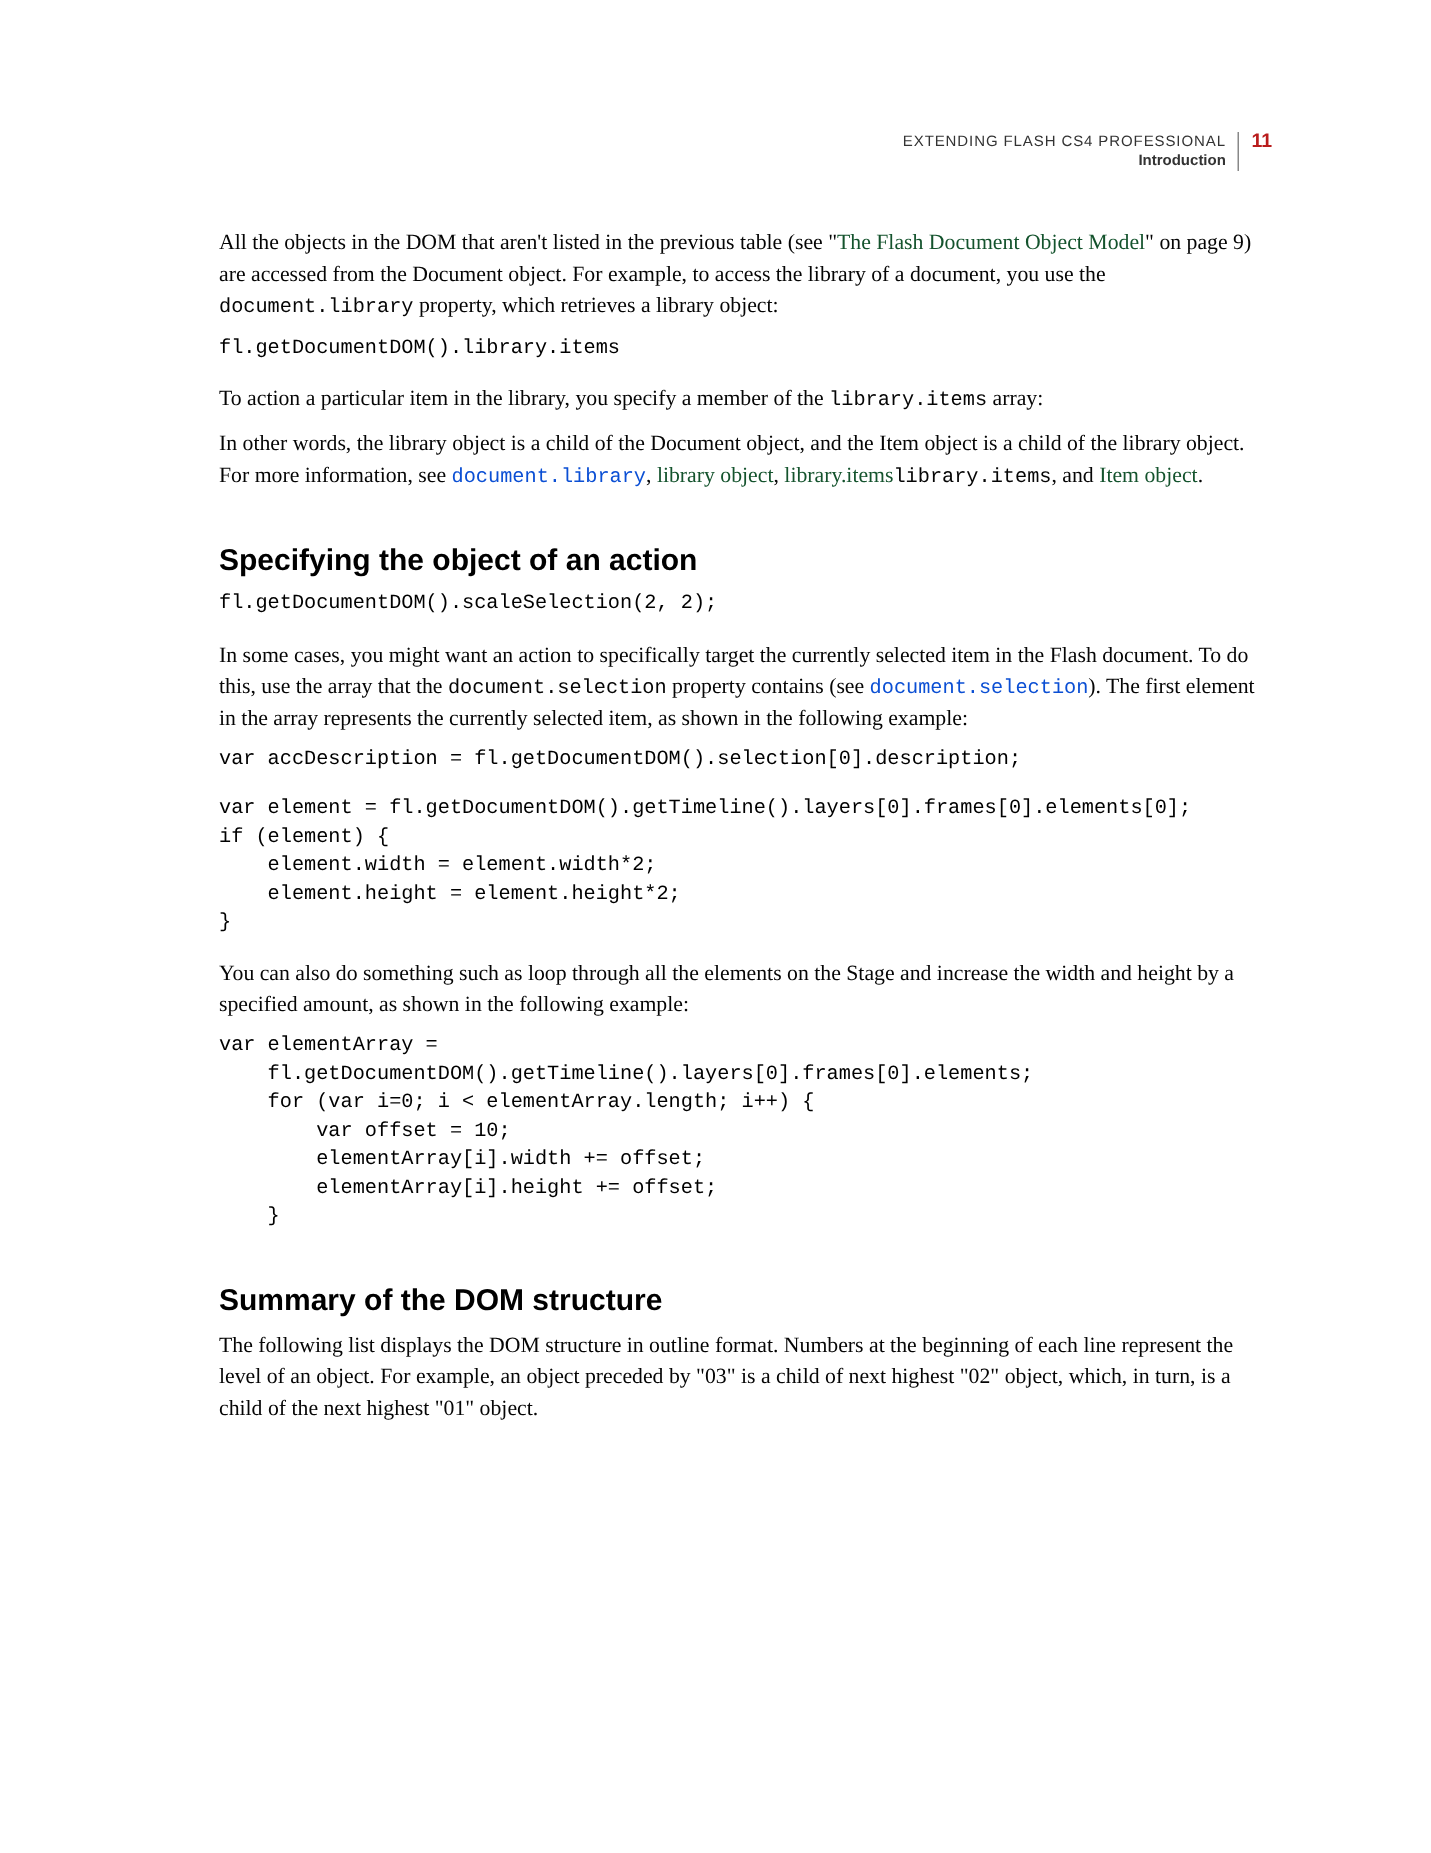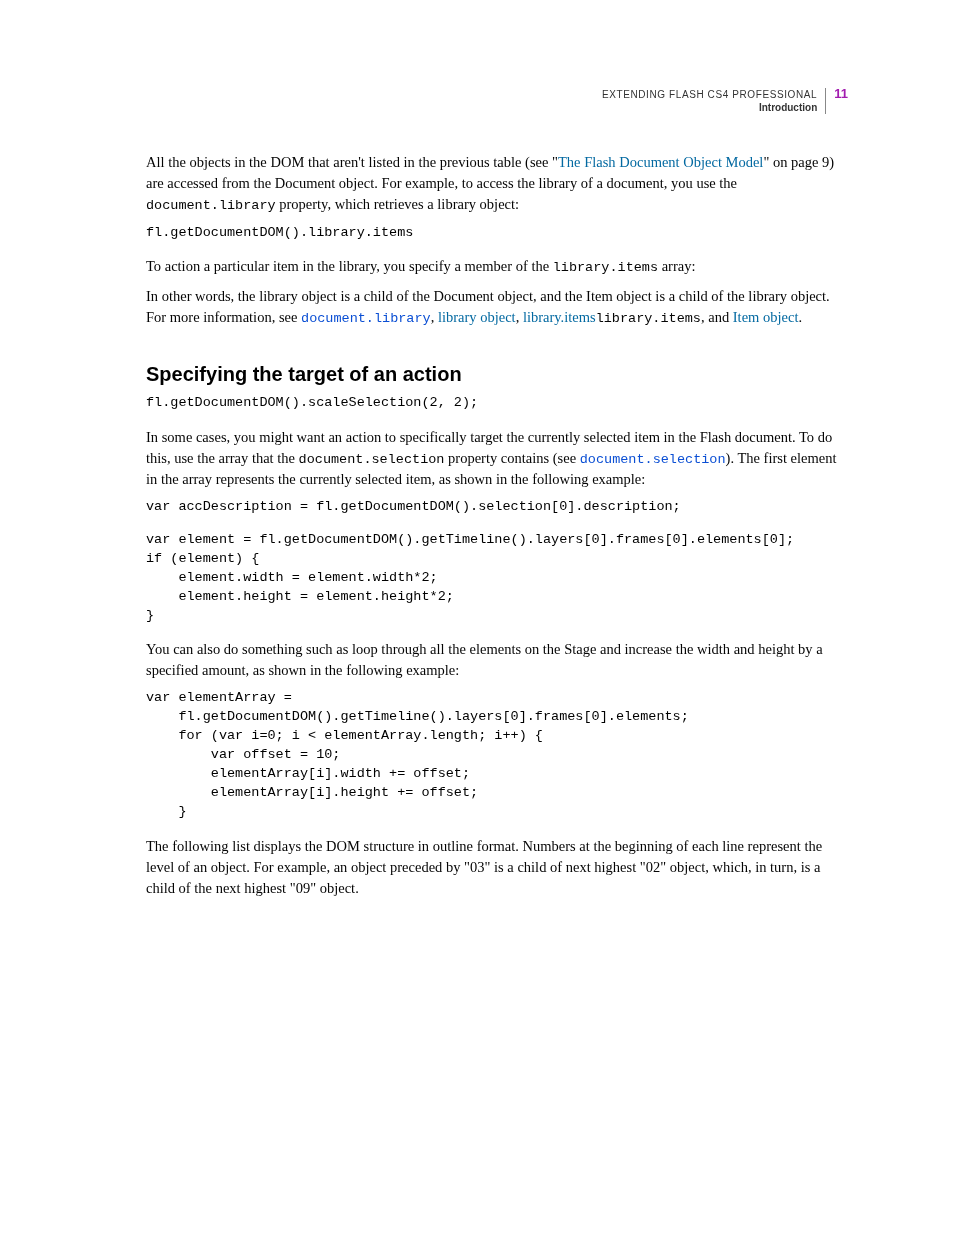--- a/index.html
+++ b/index.html
@@ -35,21 +35,21 @@
     color: #333;
   }
   .rh-chapter {
     font-size: 10px;
     font-weight: 700;
     color: #333;
   }
   .rh-pagenum {
     font-size: 13px;
     font-weight: 700;
-    color: #a21caf;
+    color: #b91c1c;
     padding-left: 8px;
     line-height: 1;
     position: relative;
     top: -1px;
   }
   p.body {
     font-size: 14.5px;
     line-height: 1.45;
     margin: 0 0 8px 0;
     color: #050505;
@@ -59,21 +59,21 @@
     font-size: 13.5px;
   }
   pre.code {
     font-family: "Courier New", Courier, monospace;
     font-size: 13.5px;
     margin: 4px 0 14px 0;
     line-height: 1.4;
     white-space: pre;
   }
   a.xref {
-    color: #0369a1;
+    color: #14532d;
     text-decoration: none;
   }
   a.xref-mono {
     color: #0b4fd4;
     text-decoration: none;
     font-family: "Courier New", Courier, monospace;
     font-size: 13.5px;
   }
   h2.section {
     font-family: "Myriad Pro", "Segoe UI", Arial, sans-serif;
@@ -106,21 +106,21 @@
 
   <p class="body">
     <span>To action a particular item in the library, you specify a member of the </span><span class="mono">library.items</span><span> array:</span>
   </p>
 
 
   <p class="body">
     <span>In other words, the library object is a child of the Document object, and the Item object is a child of the library object. For more information, see </span><a class="xref-mono" href="#">document.library</a><span>, </span><a class="xref" href="#">library object</a><span>, </span><a class="xref" href="#">library.items</a><span class="mono">library.items</span><span>, and </span><a class="xref" href="#">Item object</a><span>.</span>
   </p>
 
-  <h2 class="section">Specifying the target of an action</h2>
+  <h2 class="section">Specifying the object of an action</h2>
 
 
   <pre class="code">fl.getDocumentDOM().scaleSelection(2, 2);</pre>
 
   <p class="body">
     <span>In some cases, you might want an action to specifically target the currently selected item in the Flash document. To do this, use the array that the </span><span class="mono">document.selection</span><span> property contains (see </span><a class="xref-mono" href="#">document.selection</a><span>). The first element in the array represents the currently selected item, as shown in the following example:</span>
   </p>
 
   <pre class="code">var accDescription = fl.getDocumentDOM().selection[0].description;</pre>
 
@@ -134,16 +134,17 @@
   <p class="body">You can also do something such as loop through all the elements on the Stage and increase the width and height by a specified amount, as shown in the following example:</p>
 
   <pre class="code">var elementArray =
     fl.getDocumentDOM().getTimeline().layers[0].frames[0].elements;
     for (var i=0; i &lt; elementArray.length; i++) {
         var offset = 10;
         elementArray[i].width += offset;
         elementArray[i].height += offset;
     }</pre>
 
+  <h2 class="section">Summary of the DOM structure</h2>
 
-  <p class="body">The following list displays the DOM structure in outline format. Numbers at the beginning of each line represent the level of an object. For example, an object preceded by "03" is a child of next highest "02" object, which, in turn, is a child of the next highest "09" object.</p>
+  <p class="body">The following list displays the DOM structure in outline format. Numbers at the beginning of each line represent the level of an object. For example, an object preceded by "03" is a child of next highest "02" object, which, in turn, is a child of the next highest "01" object.</p>
 
 </div>
 
 </body></html>

